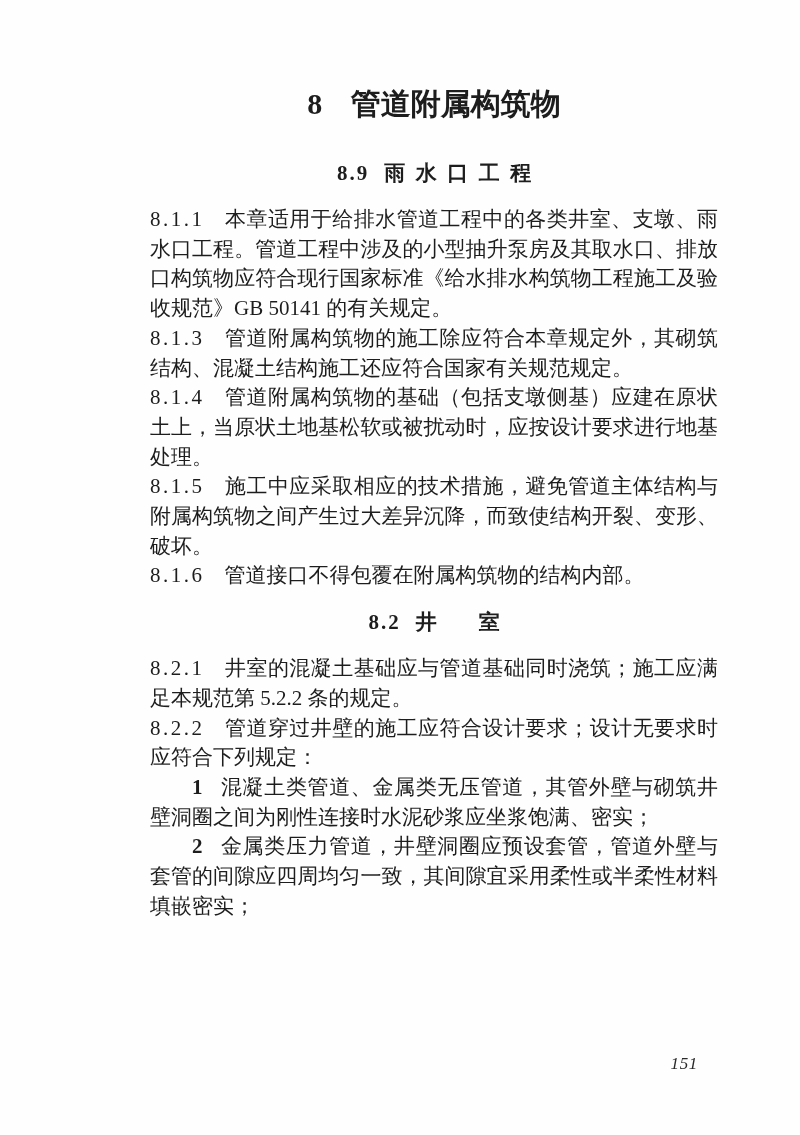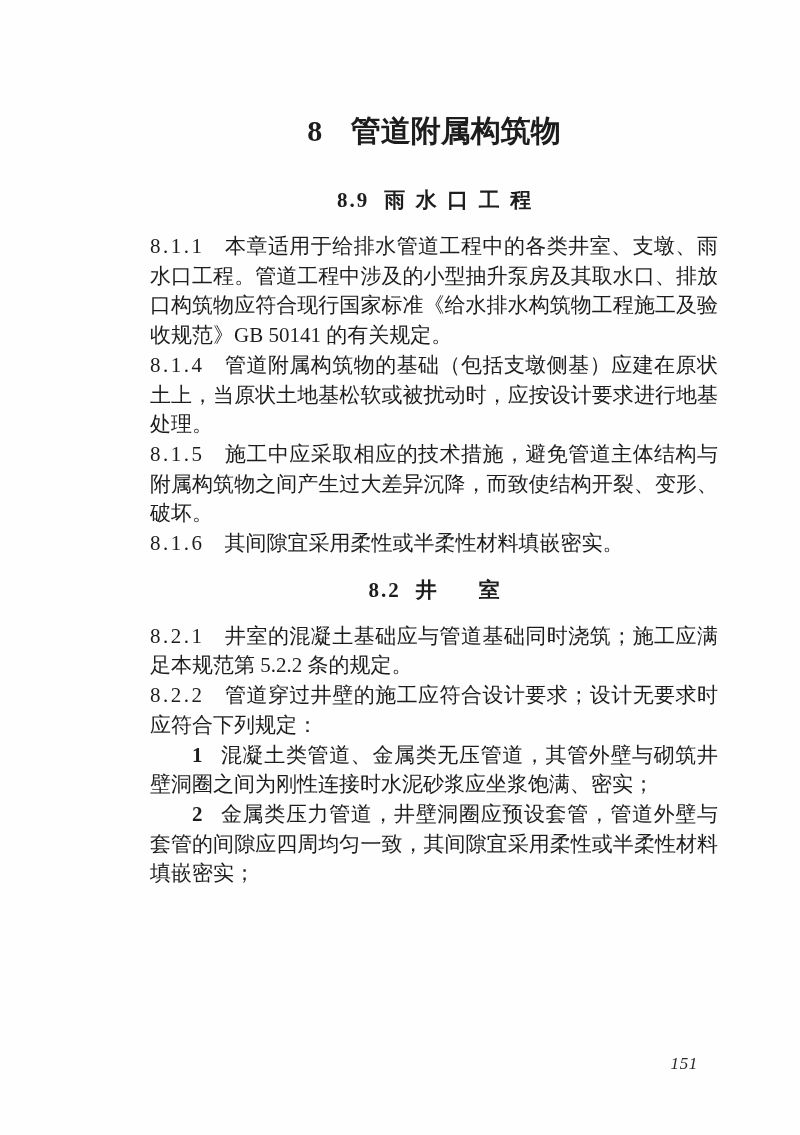--- a/index.html
+++ b/index.html
@@ -21,21 +21,21 @@
     background: #fefefe;
   }
   .text-column {
     position: absolute;
     left: 150px;
     top: 0;
     width: 568px;
   }
   .chapter-title {
     margin: 0;
-    padding-top: 112px;
+    padding-top: 85px;
     font-size: 30px;
     line-height: 38px;
     font-weight: bold;
     text-align: center;
     white-space: nowrap;
     font-family: Liberation Serif, serif;
   }
   .chapter-title .chapter-num {
     margin-right: 0.9em;
     letter-spacing: 0.05em;
@@ -105,23 +105,24 @@
     <h1 class="chapter-title">
       <span class="chapter-num">8</span><span>管道附属构筑物</span>
     </h1>
 
     <h2 class="section-heading">
       <span class="sec-num">8.9</span><span class="ls-half">雨水口工程</span>
     </h2>
 
     <div class="clauses">
       <p class="clause"><span class="clause-num">8.1.1</span><span>本章适用于给排水管道工程中的各类井室、支墩、雨水口工程。管道工程中涉及的小型抽升泵房及其取水口、排放口构筑物应符合现行国家标准《给水排水构筑物工程施工及验收规范》GB 50141 的有关规定。</span></p>
+      <p class="clause"><span class="clause-num">8.1.3</span><span>管道附属构筑物的施工除应符合本章规定外，其砌筑结构、混凝土结构施工还应符合国家有关规范规定。</span></p>
       <p class="clause"><span class="clause-num">8.1.4</span><span>管道附属构筑物的基础（包括支墩侧基）应建在原状土上，当原状土地基松软或被扰动时，应按设计要求进行地基处理。</span></p>
       <p class="clause"><span class="clause-num">8.1.5</span><span>施工中应采取相应的技术措施，避免管道主体结构与附属构筑物之间产生过大差异沉降，而致使结构开裂、变形、破坏。</span></p>
-      <p class="clause"><span class="clause-num">8.1.6</span><span>其间隙宜采用柔性或半柔性材料填嵌密实。</span></p>
+      <p class="clause"><span class="clause-num">8.1.6</span><span>管道接口不得包覆在附属构筑物的结构内部。</span></p>
     </div>
 
     <h2 class="section-heading second">
       <span class="sec-num">8.2</span><span class="ls-two">井室</span>
     </h2>
 
     <div class="clauses">
       <p class="clause"><span class="clause-num">8.2.1</span><span>井室的混凝土基础应与管道基础同时浇筑；施工应满足本规范第 5.2.2 条的规定。</span></p>
       <p class="clause"><span class="clause-num">8.2.2</span><span>管道穿过井壁的施工应符合设计要求；设计无要求时应符合下列规定：</span></p>
       <p class="subitem"><span class="item-num">1</span><span>混凝土类管道、金属类无压管道，其管外壁与砌筑井壁洞圈之间为刚性连接时水泥砂浆应坐浆饱满、密实；</span></p>

